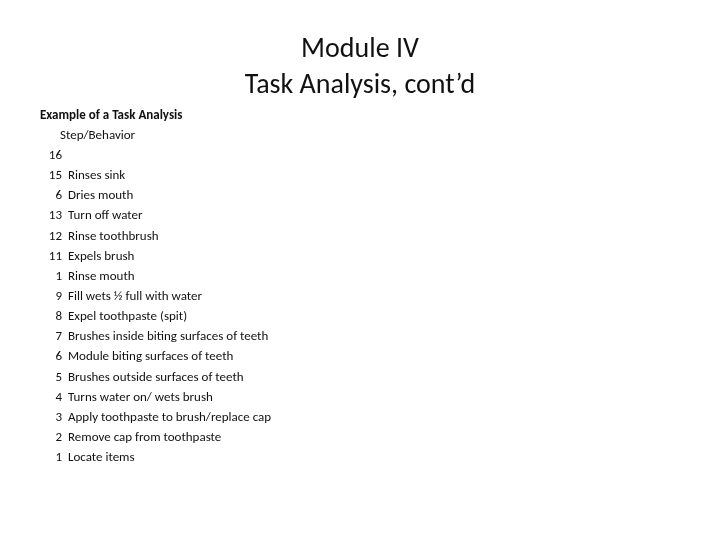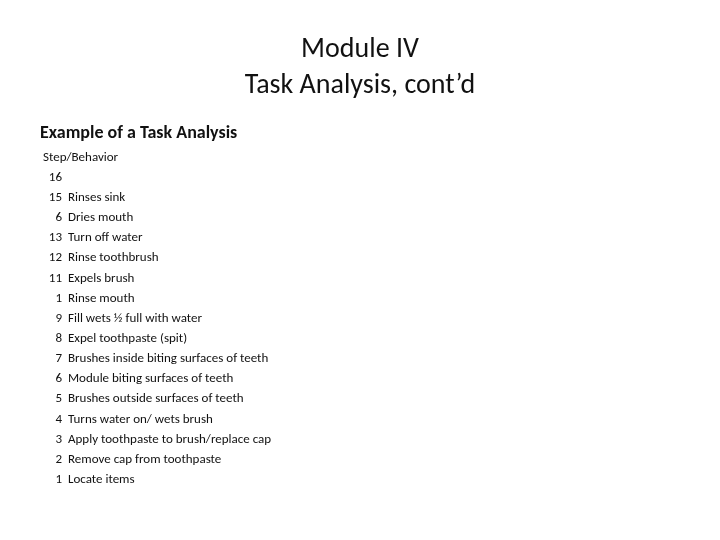--- a/index.html
+++ b/index.html
@@ -16,52 +16,52 @@
     }
     .page {
       width: 720px;
       height: 540px;
       padding: 30px 40px 20px 40px;
       display: flex;
       flex-direction: column;
     }
     .title-block {
       text-align: center;
-      margin-bottom: 16px;
+      margin-bottom: 2px;
     }
     .title-line {
       font-size: 28px;
       font-weight: normal;
       color: #111;
       line-height: 1.3;
     }
     .content-block {
       font-size: 13px;
       color: #111;
       line-height: 1.55;
     }
     .section-label {
       font-weight: bold;
-      font-size: 18px;
+      font-size: 13px;
     }
     .step-row {
       display: flex;
       align-items: flex-start;
     }
     .step-num {
       min-width: 22px;
       text-align: right;
       margin-right: 6px;
       font-size: 13px;
     }
     .step-text {
       font-size: 13px;
     }
     .step-header {
-      margin-left: 3px;
+      margin-left: 20px;
       font-size: 13px;
     }
   </style>
 </head>
 <body>
 
 <div class="page">
   <div class="title-block">
     <div class="title-line">Module IV</div>
     <div class="title-line">Task Analysis, cont’d</div>

